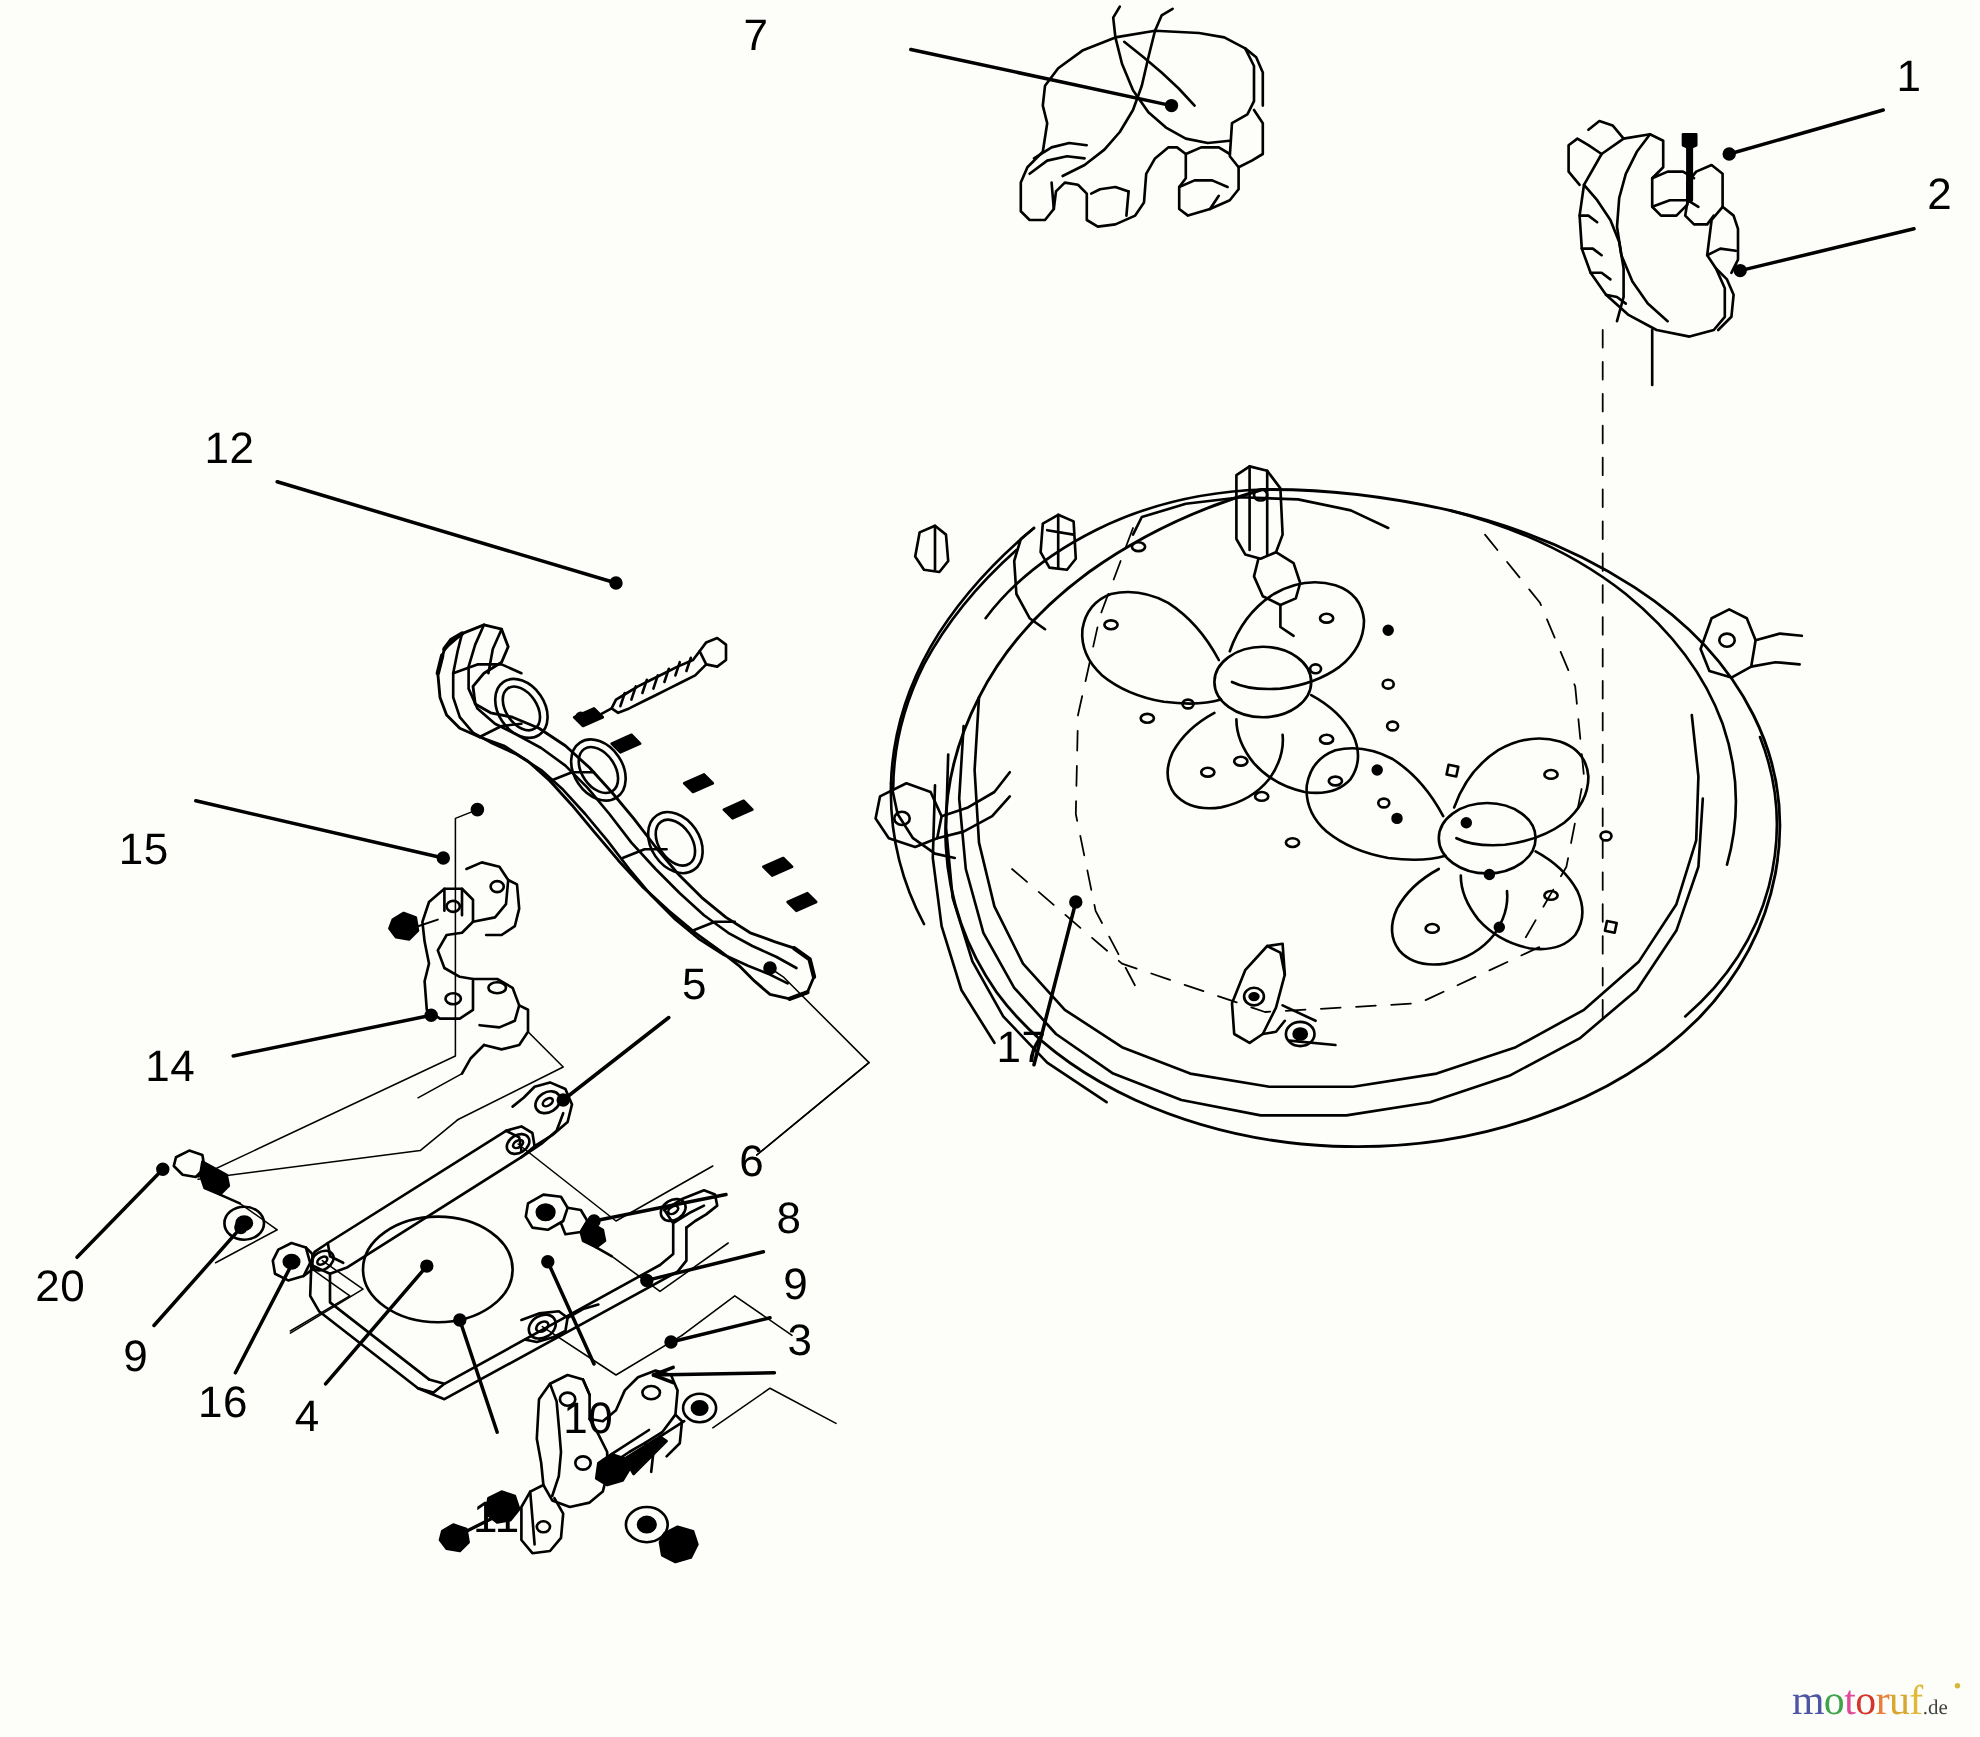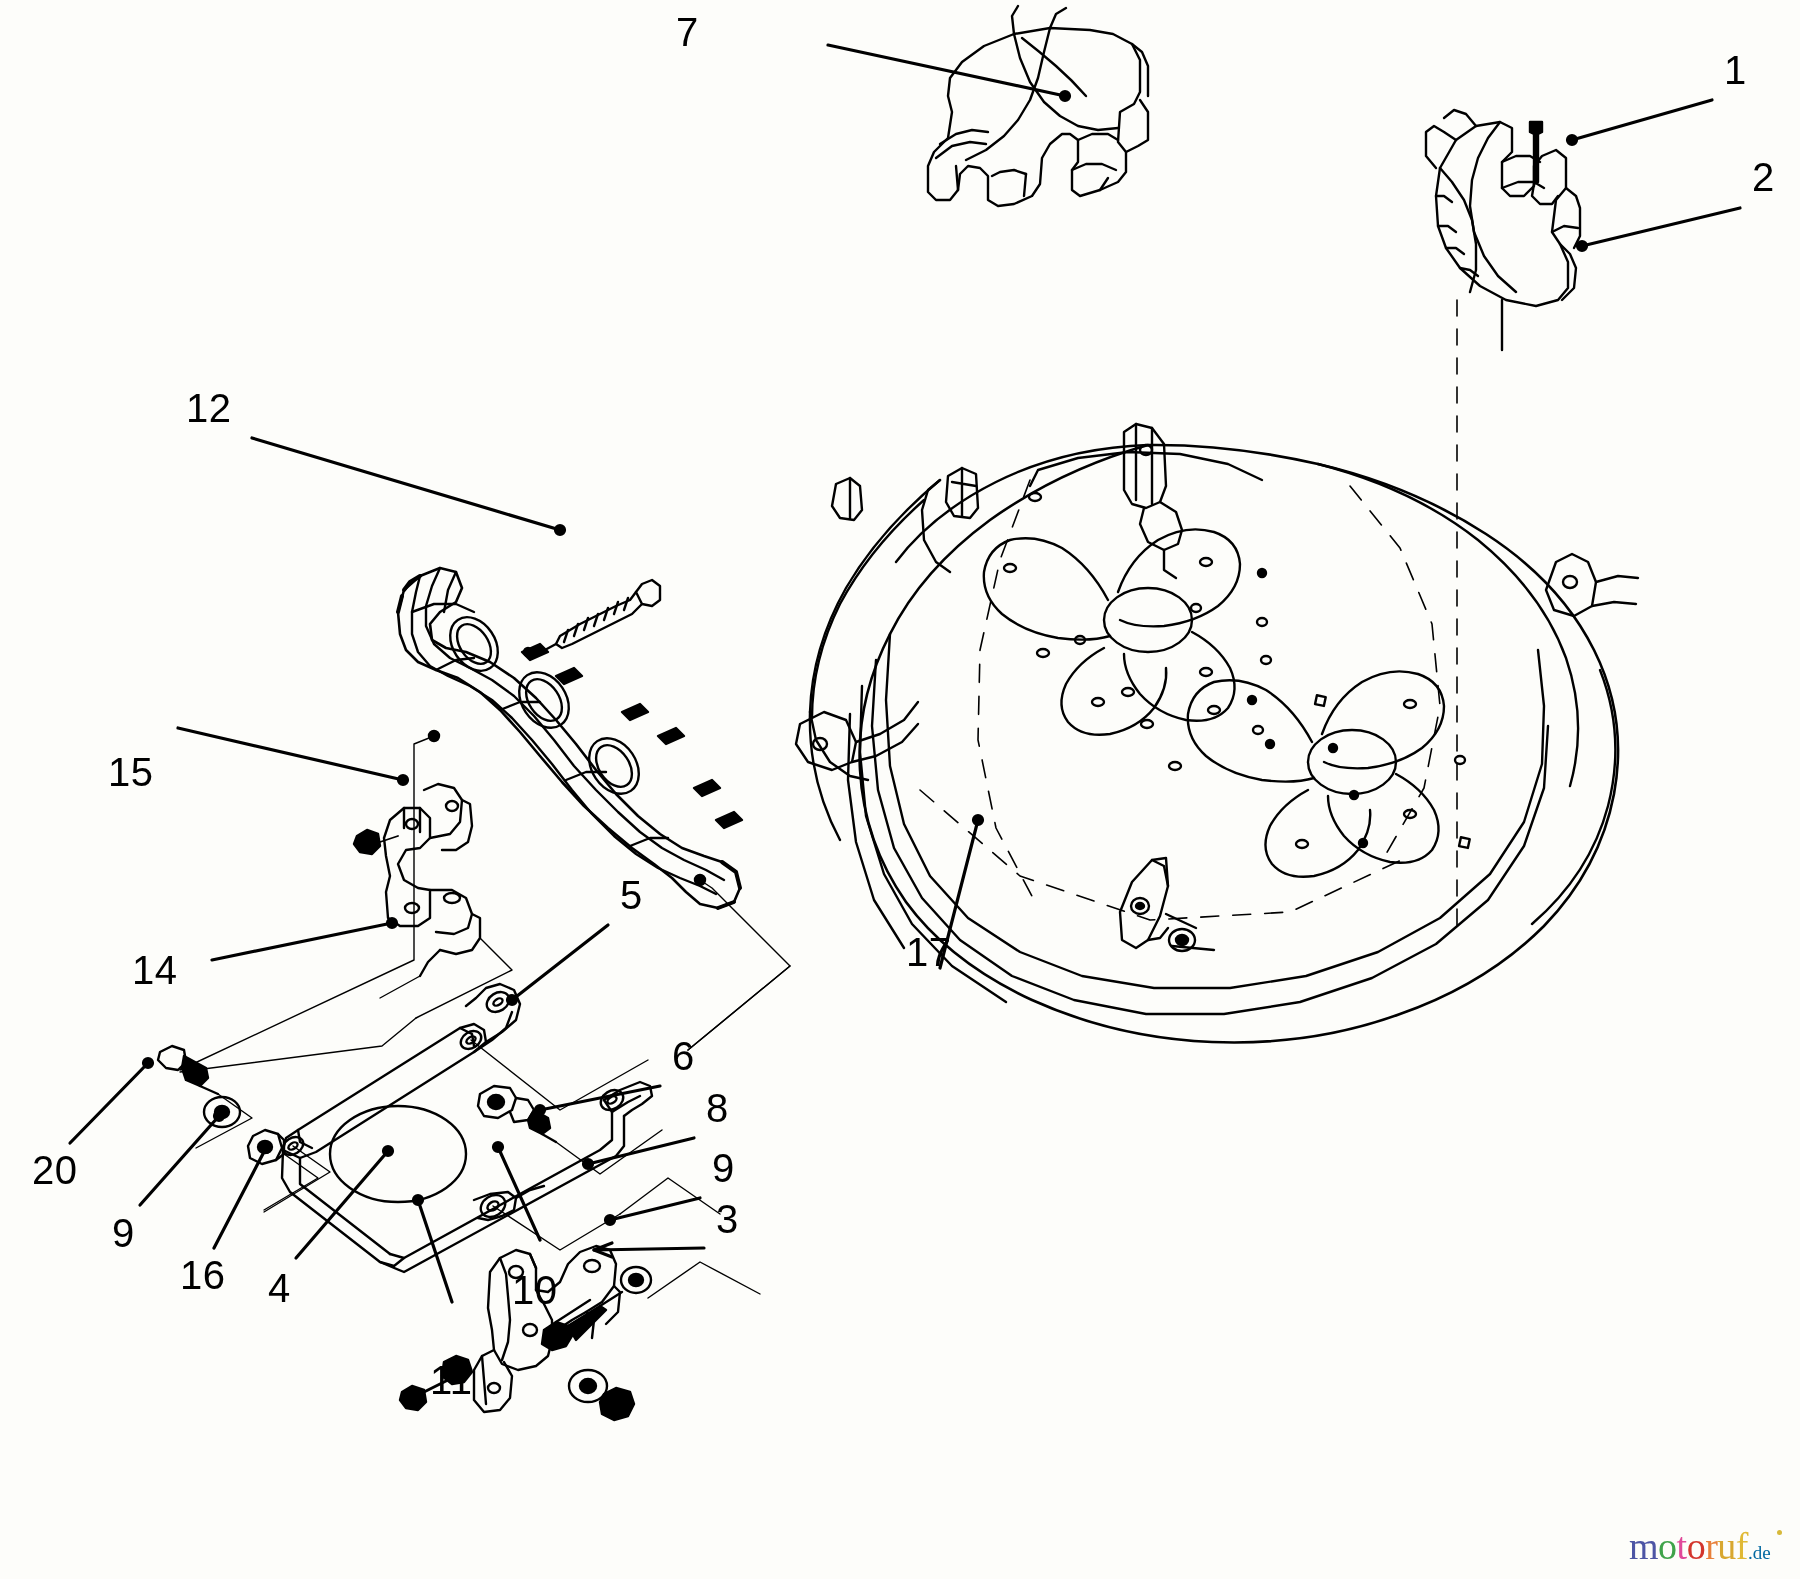--- a/index.html
+++ b/index.html
@@ -41,21 +41,21 @@
     font-family: "Liberation Serif", serif;
     font-size: 38px;
     letter-spacing: -0.5px;
     line-height: 1;
     white-space: nowrap;
     user-select: none;
   }
   #watermark .wm-char { font-weight: 400; }
   #watermark .wm-tld {
     font-size: 19px;
-    color: #0369a1;
+    color: #404040;
     vertical-align: baseline;
     letter-spacing: 0;
   }
   #watermark .wm-dot-sup {
     position: absolute;
     left: 148px;
     top: 3px;
     width: 5px;
     height: 5px;
     border-radius: 50%;

